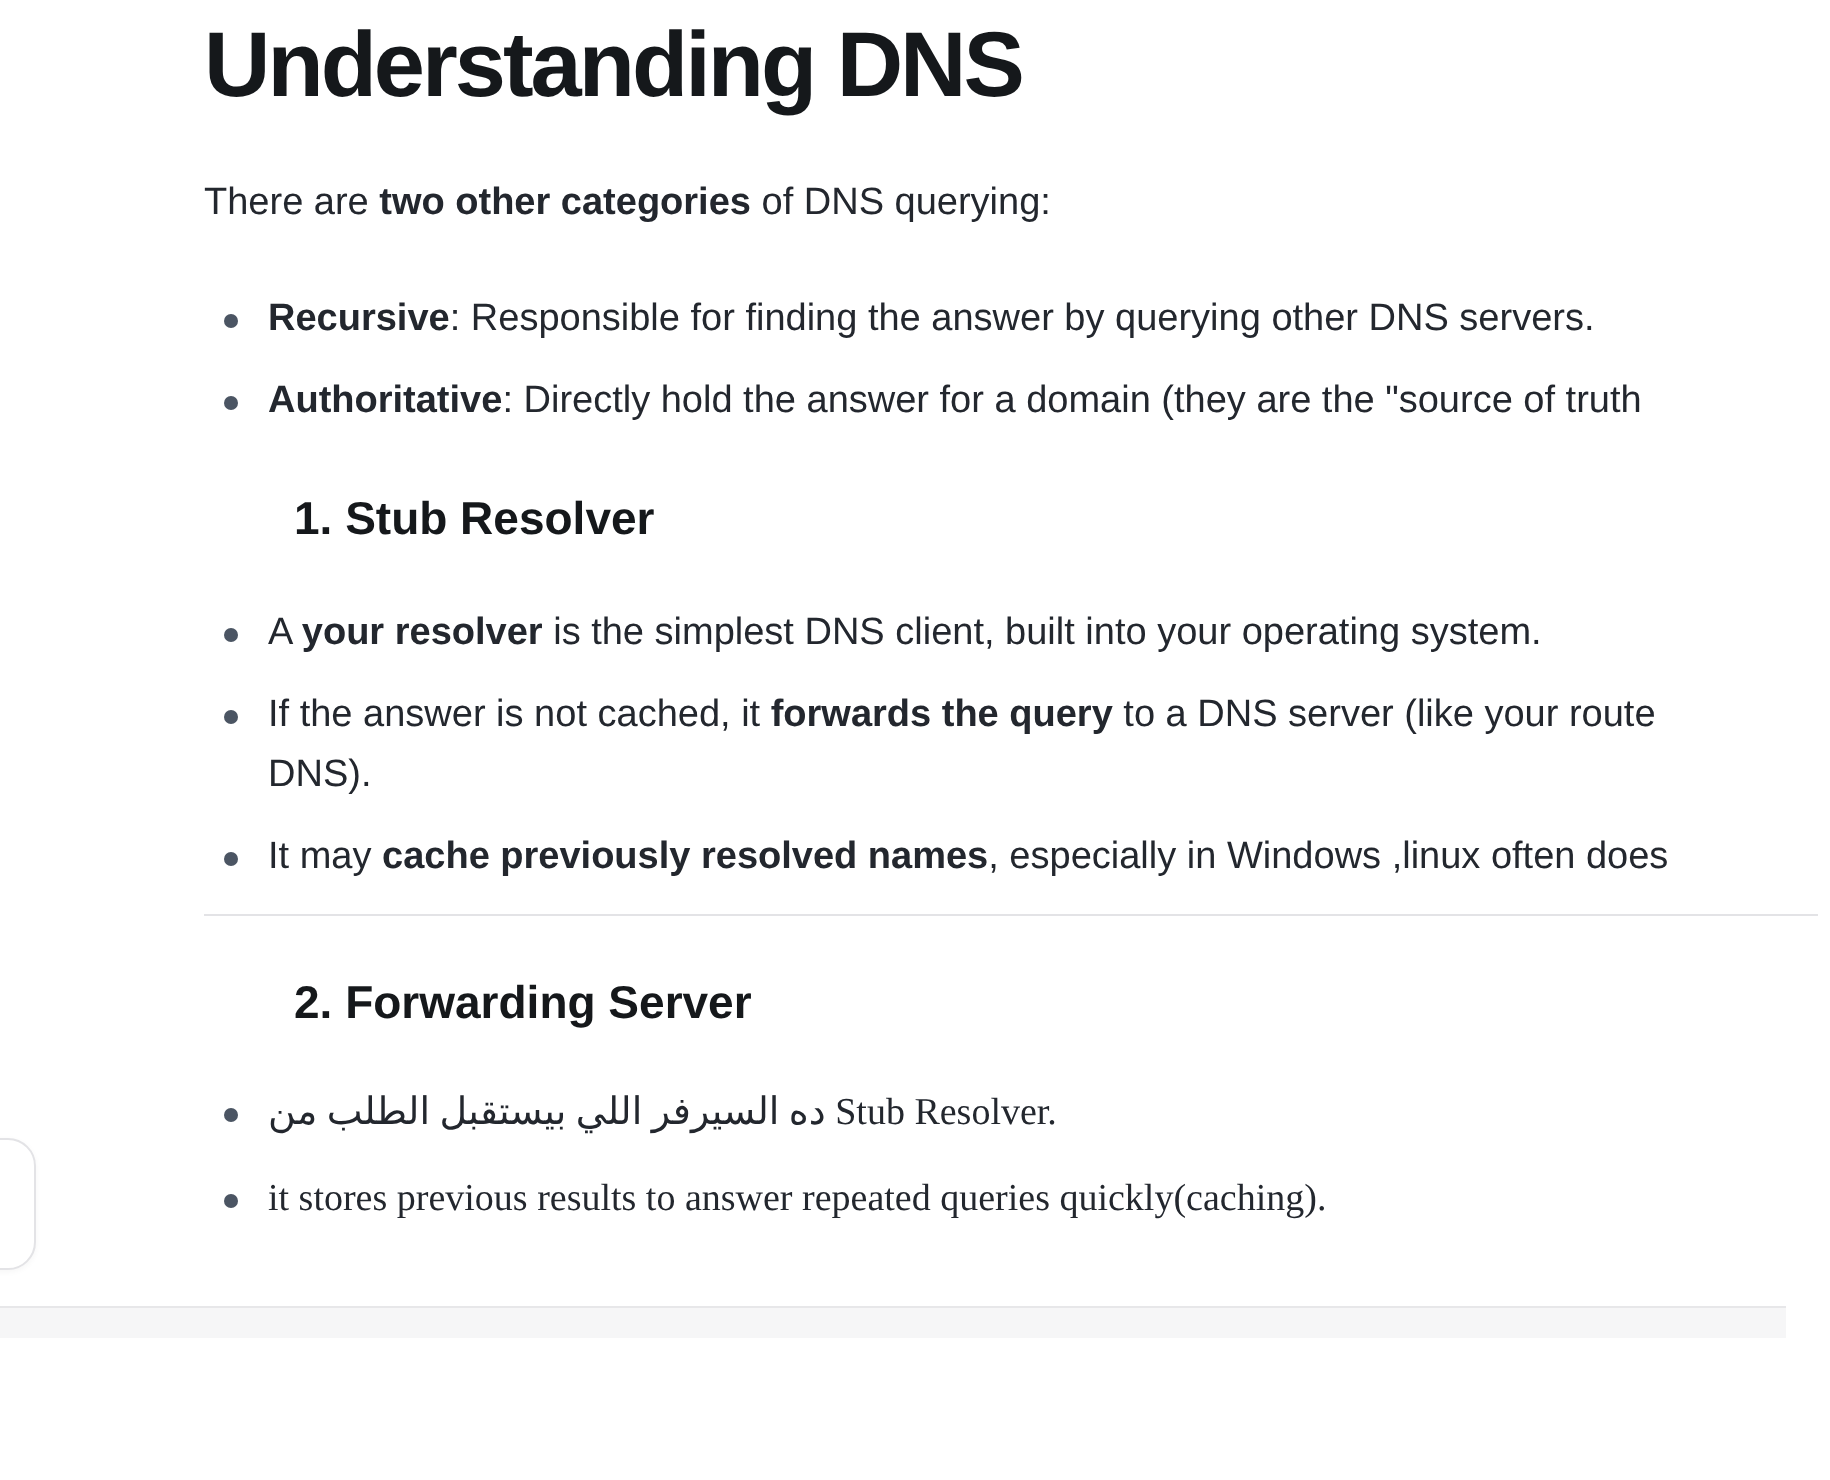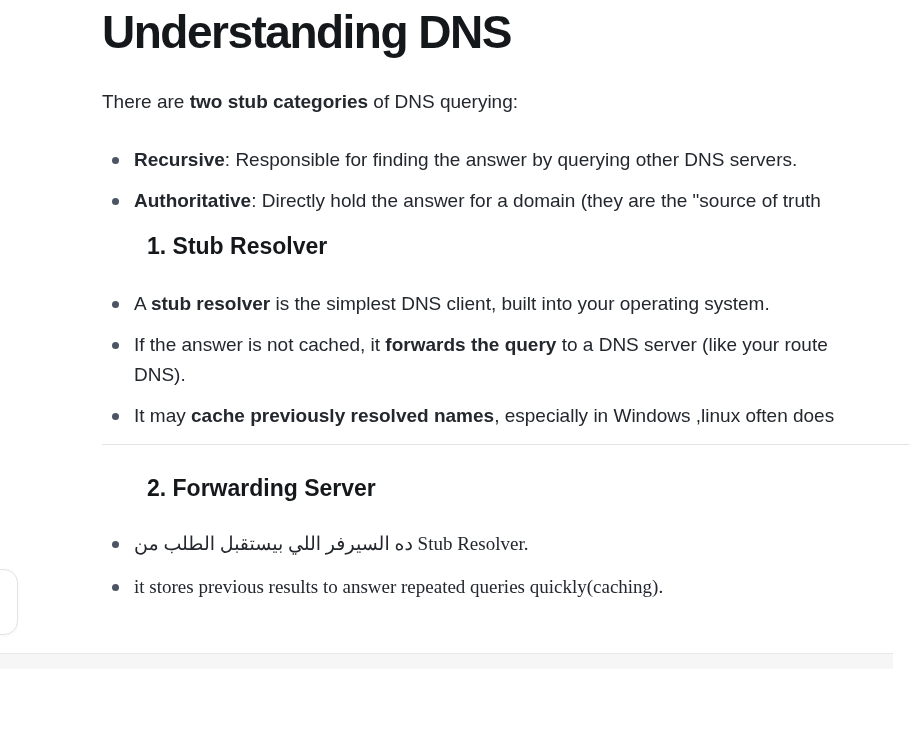--- a/index.html
+++ b/index.html
@@ -35,21 +35,21 @@
     margin:12px 15px 0 10px;
   }
   .li-text{min-width:0;}
   .line{display:block;}
   .clip{white-space:nowrap;text-align:center;}
   .sub-heading{
     margin:0;padding-left:45px;
     font-size:23px;line-height:28px;font-weight:700;
     color:#15181b;white-space:nowrap;
   }
-  #heading-1{margin-top:16px;}
+  #heading-1{margin-top:29px;}
   #list-1{margin-top:31px;}
   #list-2{margin-top:29px;}
   #heading-2{margin-top:29px;}
   #list-3{margin-top:27px;}
   #list-3 li{margin-bottom:13px;font-family:Liberation Serif, serif;}
   hr.divider{
     border:none;height:0;
     border-top:1px solid #e3e3e6;
     width:807px;margin:13px 0 0 0;
   }
@@ -68,21 +68,21 @@
     box-shadow:0 1px 3px rgba(0,0,0,0.04);
   }
 </style>
 </head>
 <body>
 
 <div class="content">
 
   <h1 class="doc-title">Understanding DNS</h1>
 
-  <p class="intro"><span>There are </span><span class="b">two stub categories</span><span> of DNS querying:</span></p>
+  <p class="intro"><span>There are </span><span class="b">two other categories</span><span> of DNS querying:</span></p>
 
   <ul class="blist" id="list-1">
     <li>
       <span class="dot"></span>
       <span class="li-text">
         <span class="line clip"><span class="b">Recursive</span><span>: Responsible for finding the answer by querying other DNS servers.</span></span>
       </span>
     </li>
     <li>
       <span class="dot"></span>
@@ -91,21 +91,21 @@
       </span>
     </li>
   </ul>
 
   <h3 class="sub-heading" id="heading-1">1. Stub Resolver</h3>
 
   <ul class="blist" id="list-2">
     <li>
       <span class="dot"></span>
       <span class="li-text">
-        <span class="line clip"><span>A </span><span class="b">stub resolver</span><span> is the simplest DNS client, built into your operating system.</span></span>
+        <span class="line clip"><span>A </span><span class="b">your resolver</span><span> is the simplest DNS client, built into your operating system.</span></span>
       </span>
     </li>
     <li>
       <span class="dot"></span>
       <span class="li-text">
         <span class="line clip"><span>If the answer is not cached, it </span><span class="b">forwards the query</span><span> to a DNS server (like your route</span></span>
         <span class="line"><span>DNS).</span></span>
       </span>
     </li>
     <li>

